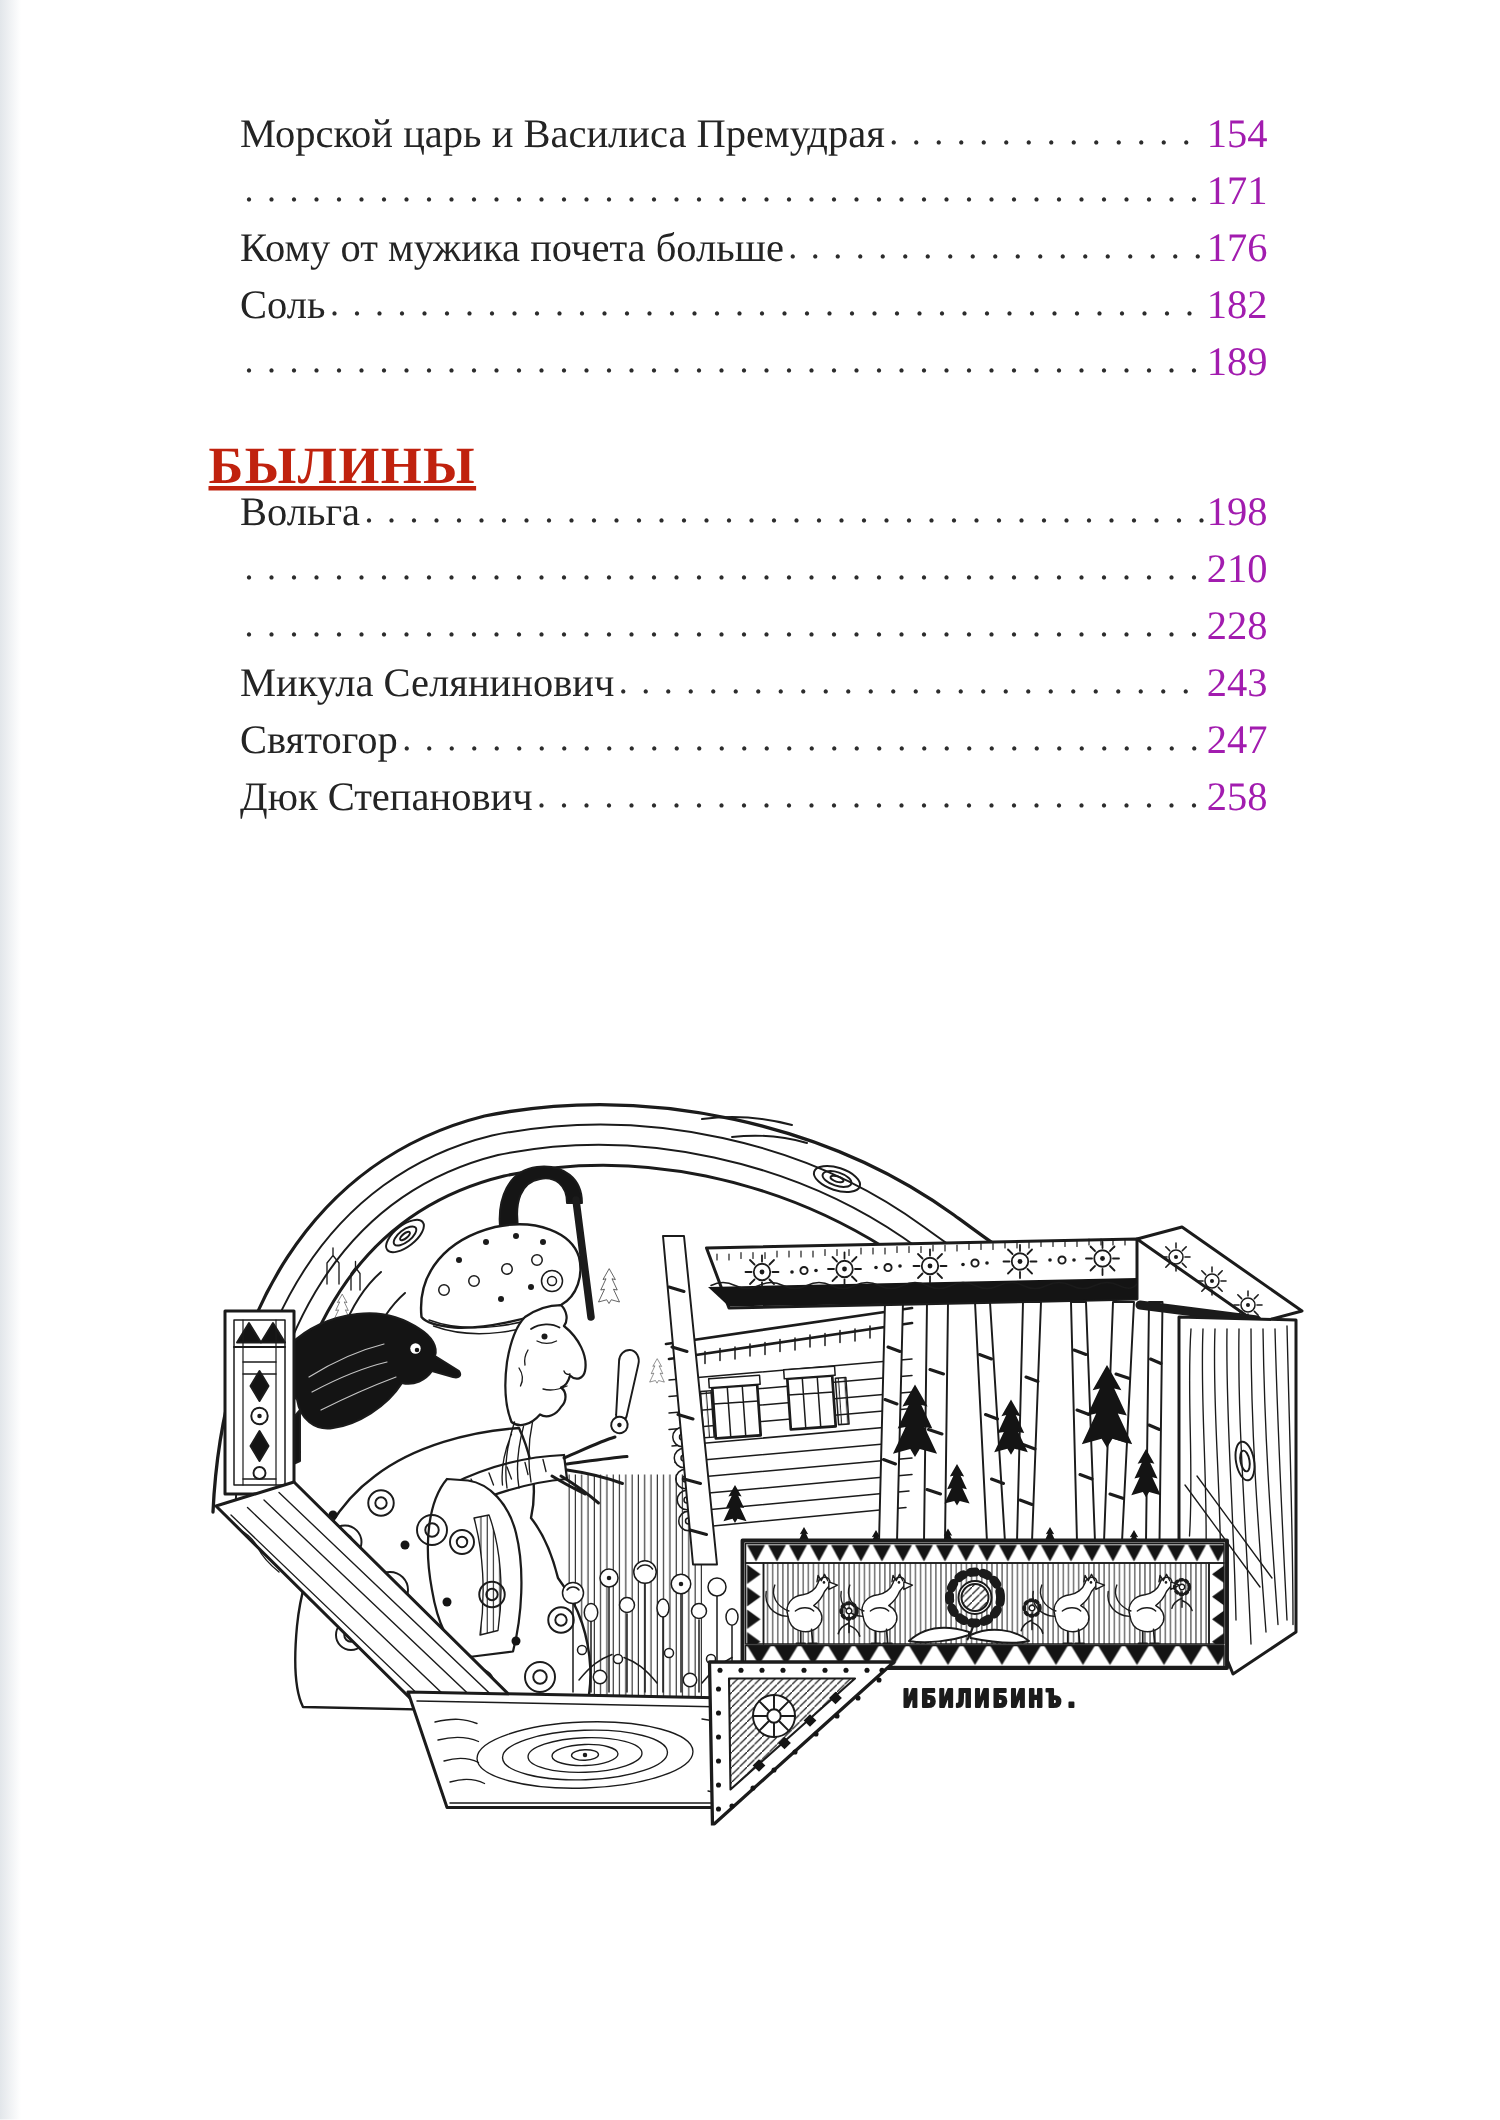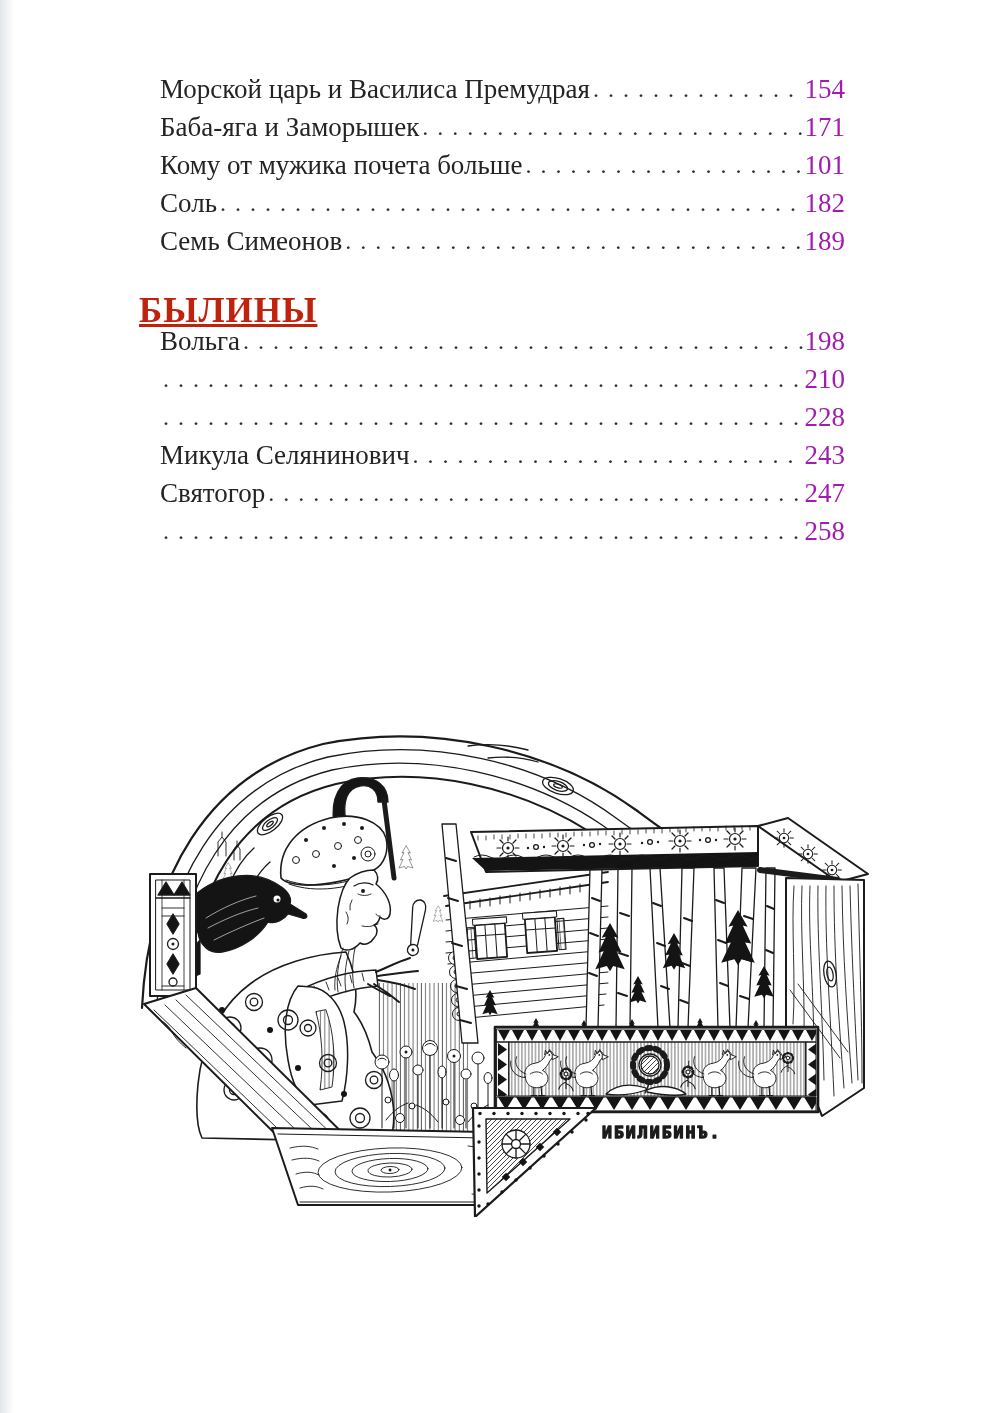--- a/index.html
+++ b/index.html
@@ -31,36 +31,34 @@
 
 <div class="scan-edge"></div>
 
 <div id="toc-part1" class="toc-block">
   <div class="toc-row">
     <span class="toc-title">Морской царь и Василиса Премудрая</span>
       <span class="toc-leader"></span>
       <span class="toc-page">154</span>
   </div>
   <div class="toc-row">
-    <span class="toc-title">Баба-яга и Заморышек</span>
       <span class="toc-leader"></span>
       <span class="toc-page">171</span>
   </div>
   <div class="toc-row">
     <span class="toc-title">Кому от мужика почета больше</span>
       <span class="toc-leader"></span>
-      <span class="toc-page">101</span>
+      <span class="toc-page">176</span>
   </div>
   <div class="toc-row">
     <span class="toc-title">Соль</span>
       <span class="toc-leader"></span>
       <span class="toc-page">182</span>
   </div>
   <div class="toc-row">
-    <span class="toc-title">Семь Симеонов</span>
       <span class="toc-leader"></span>
       <span class="toc-page">189</span>
   </div>
 </div>
 
 <div class="section-header">БЫЛИНЫ</div>
 
 <div id="toc-part2" class="toc-block">
   <div class="toc-row">
     <span class="toc-title">Вольга</span>
@@ -79,20 +77,21 @@
     <span class="toc-title">Микула Селянинович</span>
       <span class="toc-leader"></span>
       <span class="toc-page">243</span>
   </div>
   <div class="toc-row">
     <span class="toc-title">Святогор</span>
       <span class="toc-leader"></span>
       <span class="toc-page">247</span>
   </div>
   <div class="toc-row">
+    <span class="toc-title">Дюк Степанович</span>
       <span class="toc-leader"></span>
       <span class="toc-page">258</span>
   </div>
 </div>
 
 <div class="illustration">
 <svg viewBox="0 0 732 489" width="732" height="489" role="img">
   <defs>
     <path id="fir" d="M0,0 L-8,14 L-4,13 L-11,28 L-6,27 L-14,44 L-3,41 L0,46 L3,41 L14,44 L6,27 L11,28 L4,13 L8,14 Z"></path>
     <g id="sun">

